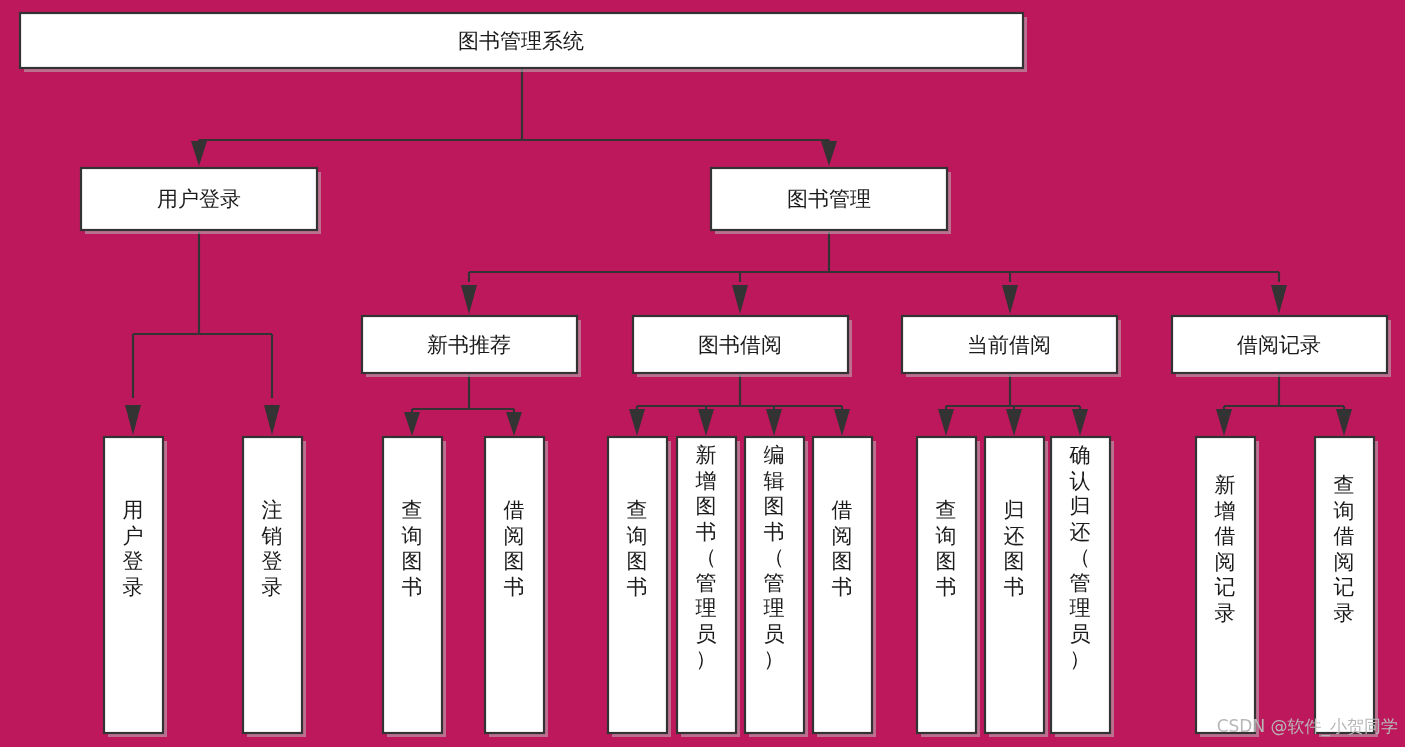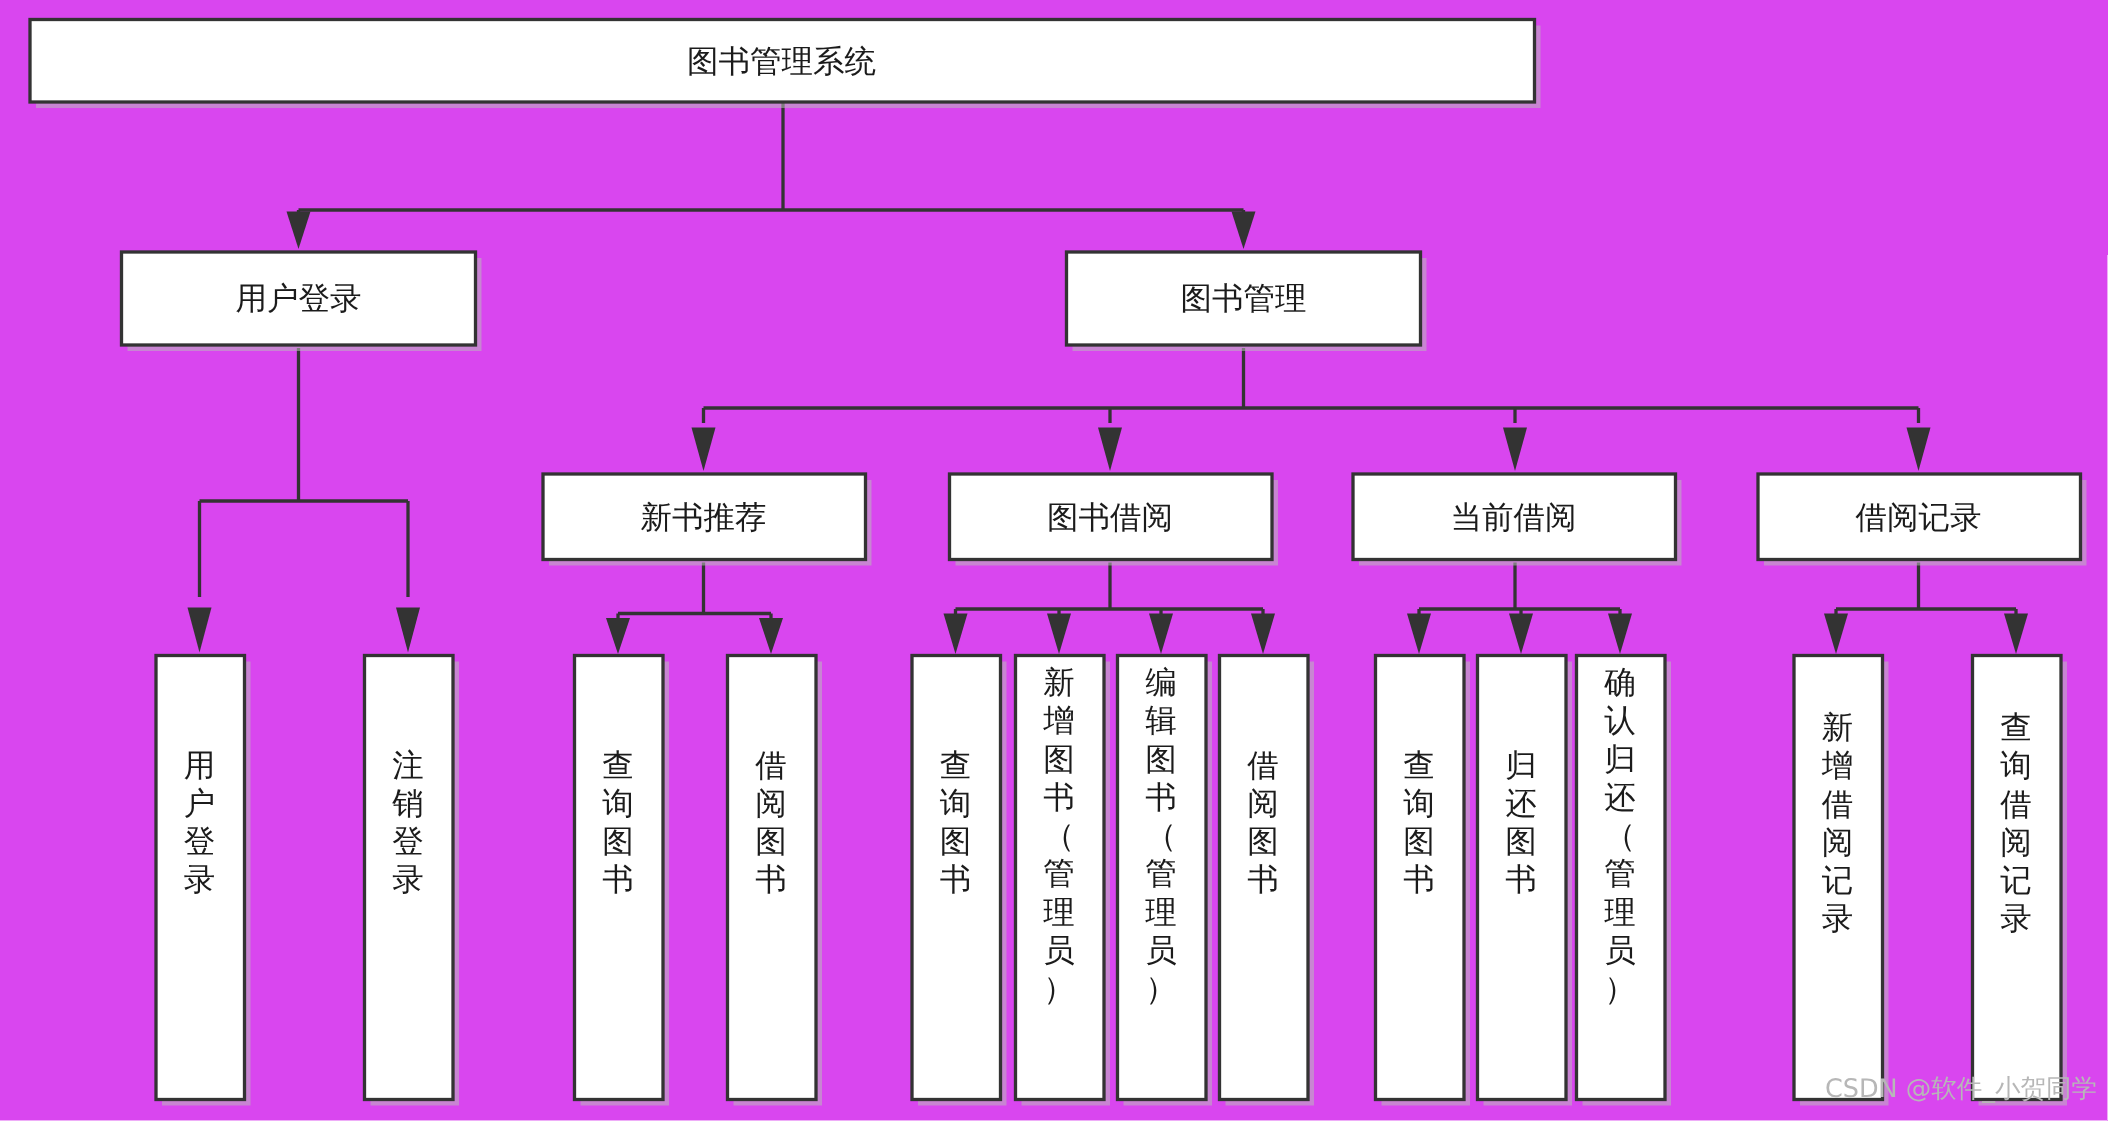--- a/index.html
+++ b/index.html
@@ -10,21 +10,21 @@
   body {
     width: 1405px;
     height: 747px;
     font-family: "DejaVu Sans", "Liberation Sans", sans-serif;
     overflow: hidden;
   }
   #diagram-root {
     position: relative;
     width: 1405px;
     height: 747px;
-    background: #d946ef;
+    background: #be185d;
   }
   svg.chart-svg {
     position: absolute;
     top: 0;
     left: 0;
     width: 1405px;
     height: 747px;
     display: block;
   }
   .node-box {

